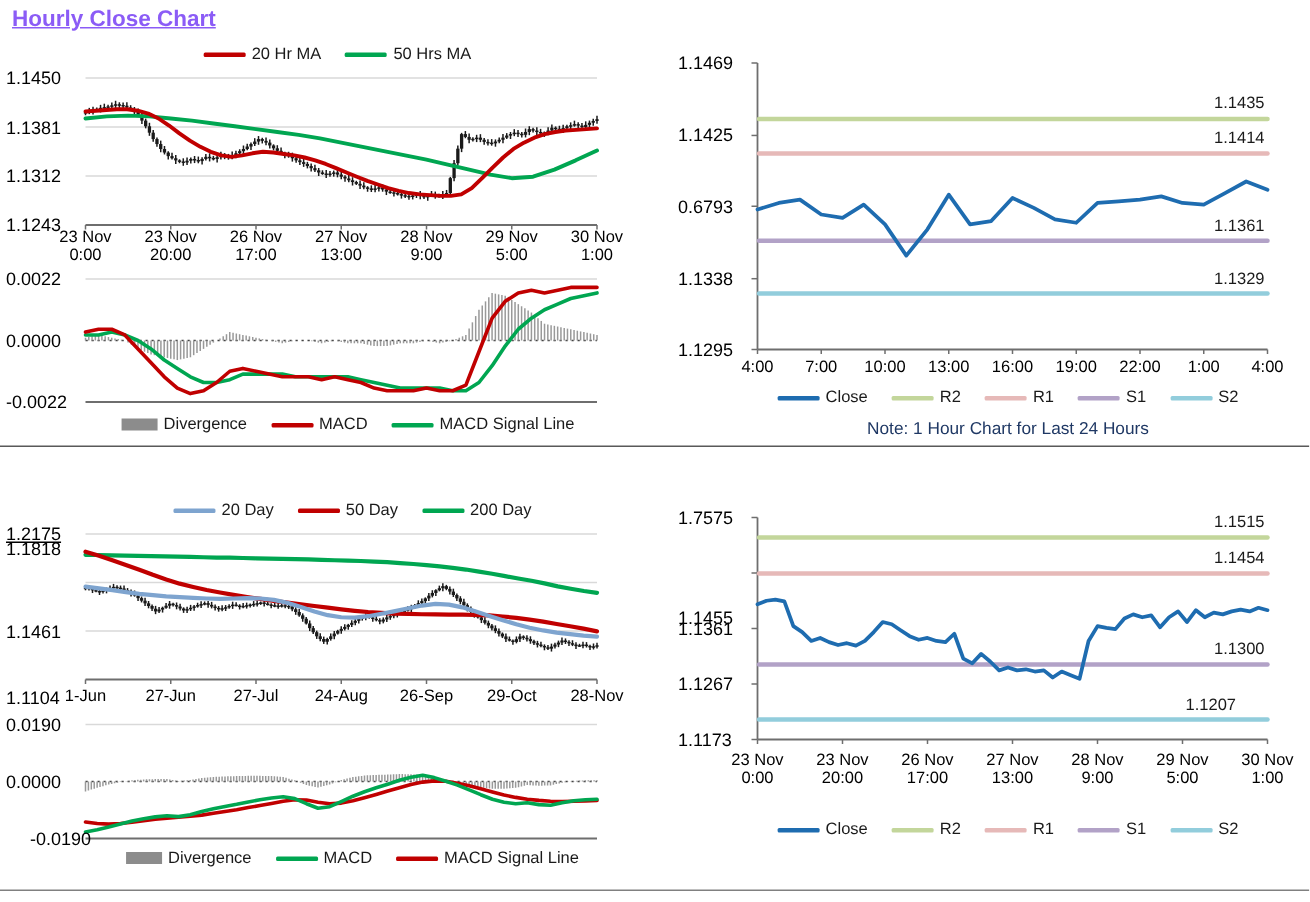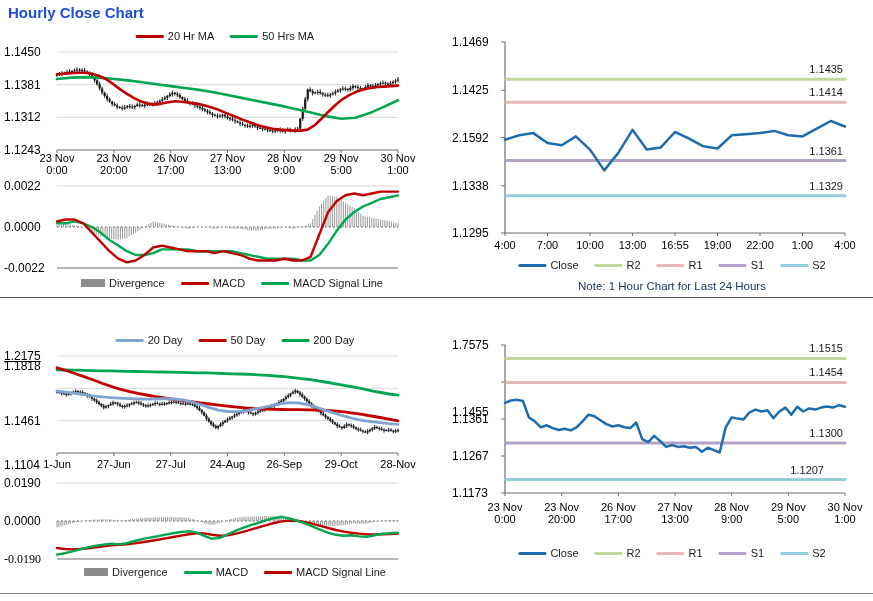--- a/index.html
+++ b/index.html
@@ -1,18 +1,18 @@
 <!DOCTYPE html>
 <html><head>
 <meta charset="utf-8">
 <style>
   html,body{margin:0;padding:0;background:#fff;}
   .page{position:relative;width:873px;height:601px;background:#ffffff;
         font-family:"Liberation Sans",sans-serif;overflow:hidden;}
-  .sec-title{position:absolute;font-size:15px;font-weight:bold;color:#1d4ed8;}
+  .sec-title{position:absolute;font-size:15px;font-weight:bold;color:#8b5cf6;text-decoration:underline;}
   .t-hourly{left:8px;top:4px;}
   .t-daily{left:8px;top:300px;}
   .note{position:absolute;width:340px;text-align:center;font-size:11.5px;
         color:#1F3864;transform:translateX(-50%);}
   .n-hourly{left:672px;top:280px;}
   .n-daily{left:672px;top:568px;}
   .divider{position:absolute;left:0;width:873px;height:1px;background:#595959;}
   .d1{top:297px;}
   .d2{top:593px;background:#808080;}
   #chart-svg{position:absolute;left:0;top:0;}
@@ -1055,28 +1055,28 @@
           <div class="sw-line" style="background: rgb(192, 0, 0);"></div>
           <span>MACD</span>
         </div>
         <div class="item">
           <div class="sw-line" style="background: rgb(0, 166, 81);"></div>
           <span>MACD Signal Line</span>
         </div>
       </div>
       <div class="tick-y" style="left: 452px; top: 35px;">1.1469</div>
       <div class="tick-y" style="left: 452px; top: 83.2989px;">1.1425</div>
-      <div class="tick-y" style="left: 452px; top: 130.5px;">2.1592</div>
+      <div class="tick-y" style="left: 452px; top: 130.5px;">0.6793</div>
       <div class="tick-y" style="left: 452px; top: 178.799px;">1.1338</div>
       <div class="tick-y" style="left: 452px; top: 226px;">1.1295</div>
       <div class="tick-x" style="left: 505px; top: 239px;">4:00</div>
       <div class="tick-x" style="left: 547.5px; top: 239px;">7:00</div>
       <div class="tick-x" style="left: 590px; top: 239px;">10:00</div>
       <div class="tick-x" style="left: 632.5px; top: 239px;">13:00</div>
-      <div class="tick-x" style="left: 675px; top: 239px;">16:55</div>
+      <div class="tick-x" style="left: 675px; top: 239px;">16:00</div>
       <div class="tick-x" style="left: 717.5px; top: 239px;">19:00</div>
       <div class="tick-x" style="left: 760px; top: 239px;">22:00</div>
       <div class="tick-x" style="left: 802.5px; top: 239px;">1:00</div>
       <div class="tick-x" style="left: 845px; top: 239px;">4:00</div>
       <div class="lvl-label" style="left: 779px; top: 63.3218px;">1.1435</div>
       <div class="lvl-label" style="left: 779px; top: 86.3736px;">1.1414</div>
       <div class="lvl-label" style="left: 779px; top: 144.552px;">1.1361</div>
       <div class="lvl-label" style="left: 779px; top: 179.678px;">1.1329</div>
       <div class="legend" style="left: 672px; top: 259px;">
         <div class="item">
@@ -1120,21 +1120,21 @@
           <div class="sw-line" style="background: rgb(192, 0, 0);"></div>
           <span>50 Day</span>
         </div>
         <div class="item">
           <div class="sw-line" style="background: rgb(0, 166, 81);"></div>
           <span>200 Day</span>
         </div>
       </div>
       <div class="tick-y" style="left: 4px; top: 476px;">0.0190</div>
       <div class="tick-y" style="left: 4px; top: 514px;">0.0000</div>
-      <div class="tick-y" style="left: 4px; top: 552px; font-family: Liberation Serif, serif;">-0.0190</div>
+      <div class="tick-y" style="left: 20px; top: 552px;">-0.0190</div>
       <div class="legend" style="left: 235px; top: 566px;">
         <div class="item">
           <div class="sw-block" style="background: rgb(140, 140, 140);"></div>
           <span>Divergence</span>
         </div>
         <div class="item">
           <div class="sw-line" style="background: rgb(0, 166, 81);"></div>
           <span>MACD</span>
         </div>
         <div class="item">

